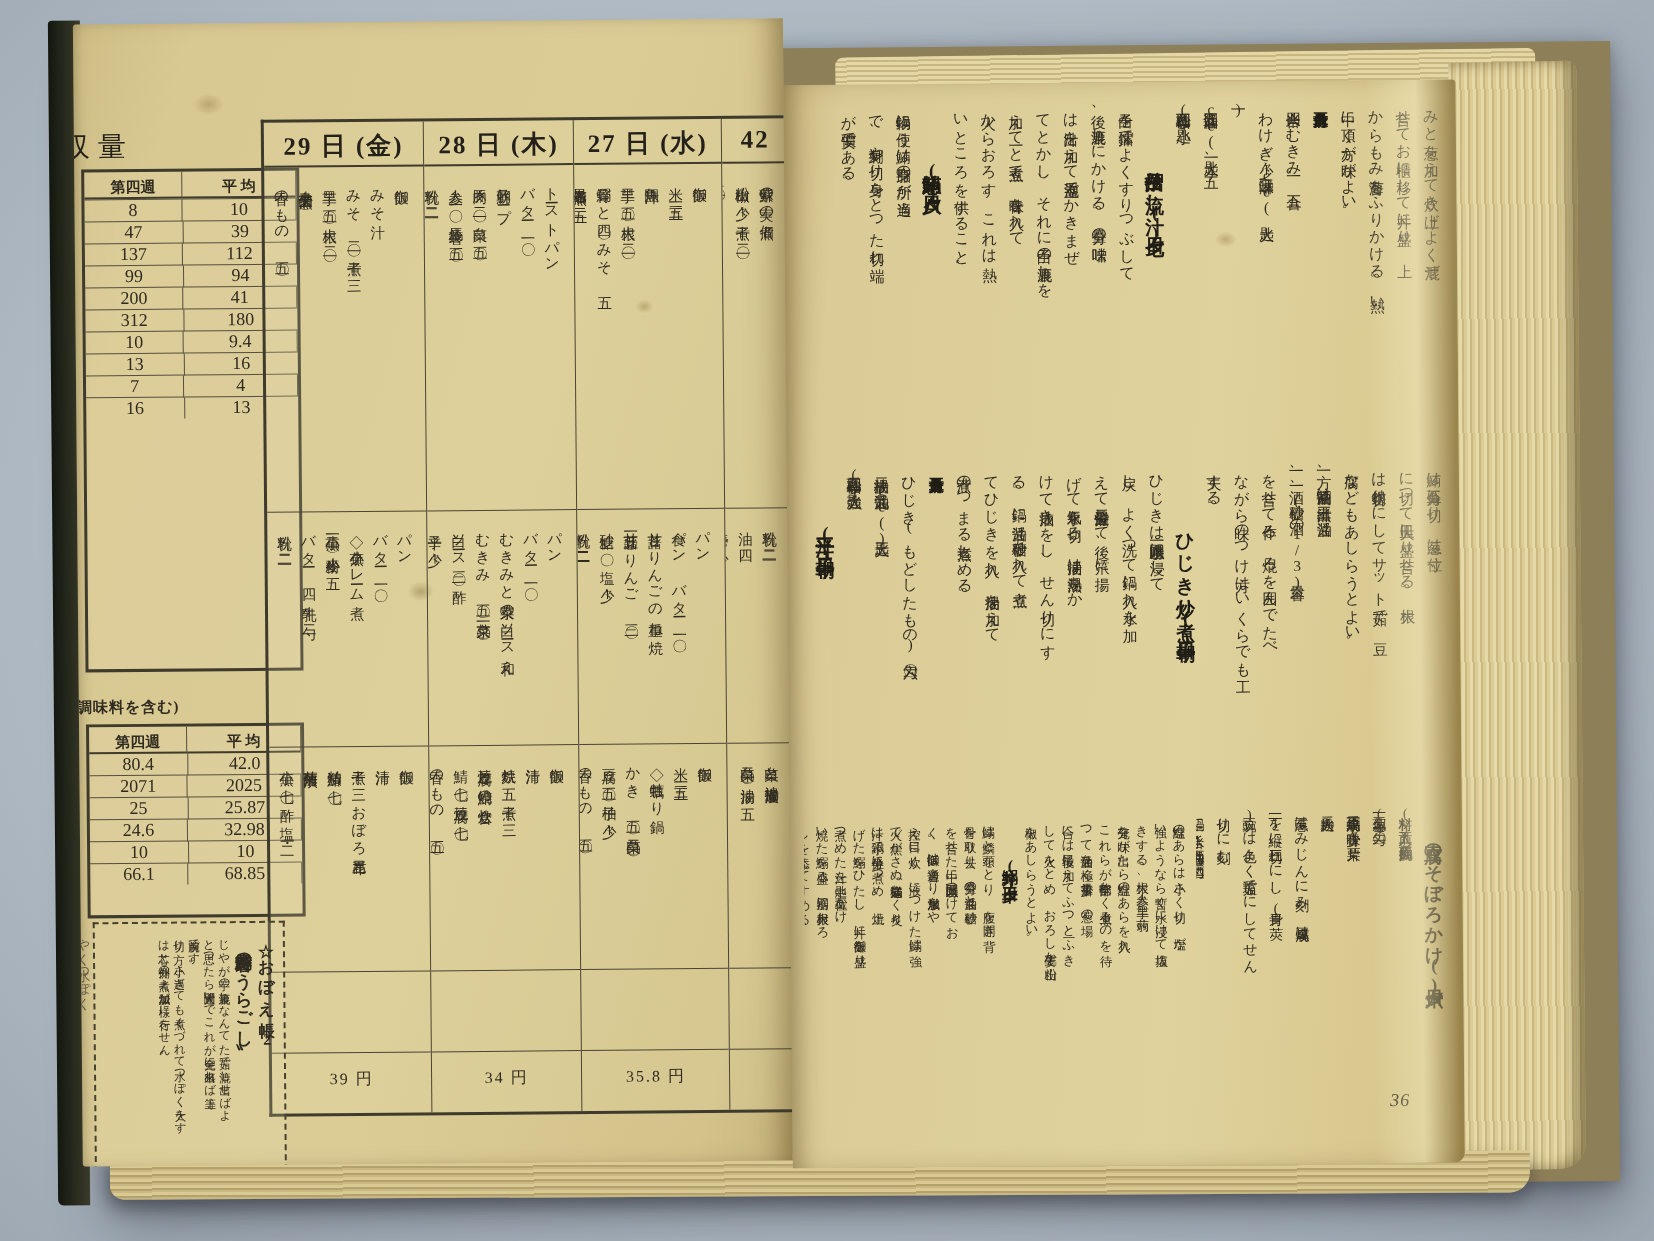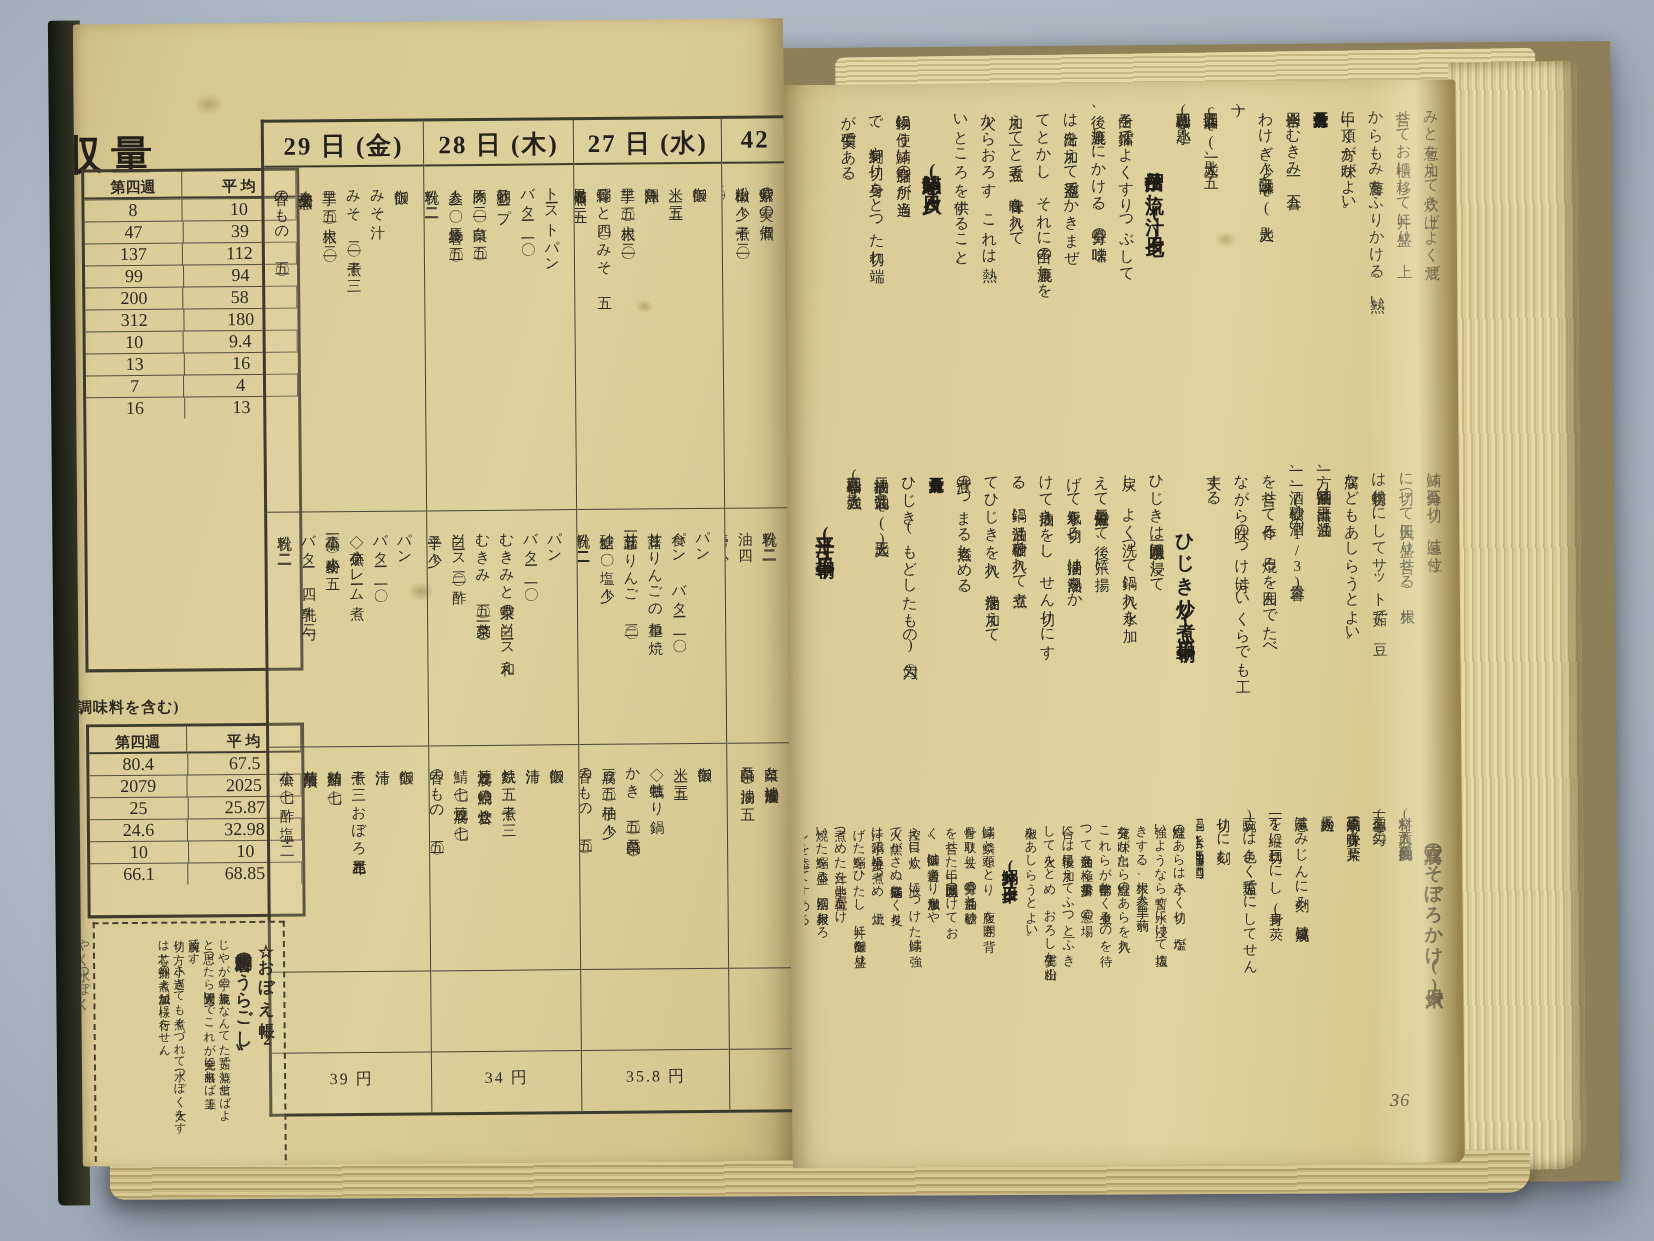--- a/index.html
+++ b/index.html
@@ -19,21 +19,21 @@
          background:repeating-linear-gradient(90deg,#e7daa9 0 3px,#c9b882 3px 5px,#dccb94 5px 8px);
          border-radius:0 10px 26px 8px;transform:skewY(-0.8deg);box-shadow:inset -10px 0 14px rgba(70,55,20,.5);}
   .edge-stack-top{position:absolute;left:795px;top:48px;width:700px;height:34px;
          background:repeating-linear-gradient(180deg,#e4d7a5 0 3px,#c8b780 3px 5px);transform:rotate(-0.3deg);border-radius:8px 8px 0 0;}
   .edge-stack-bottom{position:absolute;left:60px;top:1146px;width:1420px;height:42px;
          background:repeating-linear-gradient(180deg,#d9c992 0 3px,#b3a26c 3px 5px,#c9b882 5px 7px);
          transform:rotate(0.2deg);border-radius:0 0 20px 14px;box-shadow:0 10px 18px rgba(40,40,50,.4);}
   .stain{position:absolute;border-radius:50%;pointer-events:none;}
 
   
-  .yield-title{position:absolute;left:-12px;top:104px;font-size:41px;font-weight:bold;letter-spacing:8px;color:#23211a;}
+  .yield-title{position:absolute;left:-12px;top:104px;font-size:28px;font-weight:normal;letter-spacing:8px;color:#23211a;}
   .dtable{position:absolute;border:3px solid #3e3a2c;background:rgba(230,220,175,.25);}
   .dtable .hd,.dtable .cl{display:grid;grid-template-columns:1fr 1.15fr;}
   .dtable .hd div{font-size:15px;font-weight:bold;text-align:center;border-bottom:2.5px solid #3e3a2c;padding-top:6px;}
   .dtable .cl div{font-size:18px;text-align:center;border-bottom:1px solid #55503e;}
   .dtable .cl:last-child div{border-bottom:none;}
   .dtable div:nth-child(odd){border-right:1.5px solid #55503e;}
   .seasoning-caption{position:absolute;left:-8px;top:674px;font-size:15px;font-weight:bold;letter-spacing:1px;}
 
   
   .menu-table{position:absolute;left:187px;top:97px;width:524px;height:991px;display:flex;
@@ -108,21 +108,21 @@
           <div class="cl">
             <div>137</div>
             <div>112</div>
           </div>
           <div class="cl">
             <div>99</div>
             <div>94</div>
           </div>
           <div class="cl">
             <div>200</div>
-            <div>58</div>
+            <div>41</div>
           </div>
           <div class="cl">
             <div>312</div>
             <div>180</div>
           </div>
           <div class="cl">
             <div>10</div>
             <div>9.4</div>
           </div>
           <div class="cl">
@@ -140,24 +140,24 @@
         </div>
 
       <div class="seasoning-caption">(調味料を含む)</div>
       <div class="dtable" id="seasoning-table" style="left:7px;top:700px;width:212px;height:188px;">
         <div class="hd">
           <div>第四週</div>
           <div>平 均</div>
         </div>
       <div class="cl">
             <div>80.4</div>
-            <div>67.5</div>
-          </div>
-          <div class="cl">
-            <div>2079</div>
+            <div>42.0</div>
+          </div>
+          <div class="cl">
+            <div>2071</div>
             <div>2025</div>
           </div>
           <div class="cl">
             <div>25</div>
             <div>25.87</div>
           </div>
           <div class="cl">
             <div>24.6</div>
             <div>32.98</div>
           </div>

